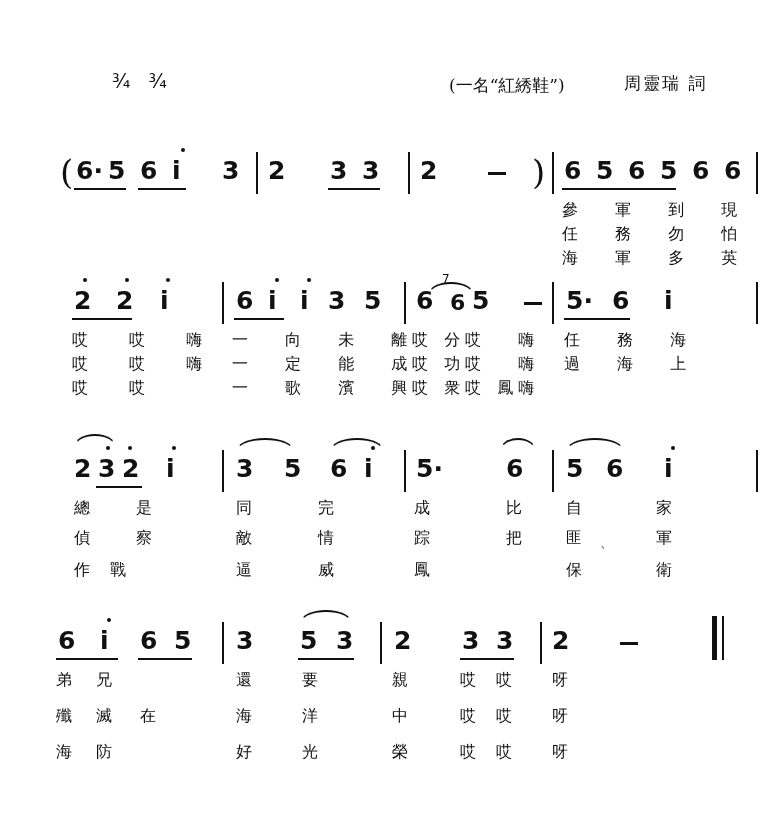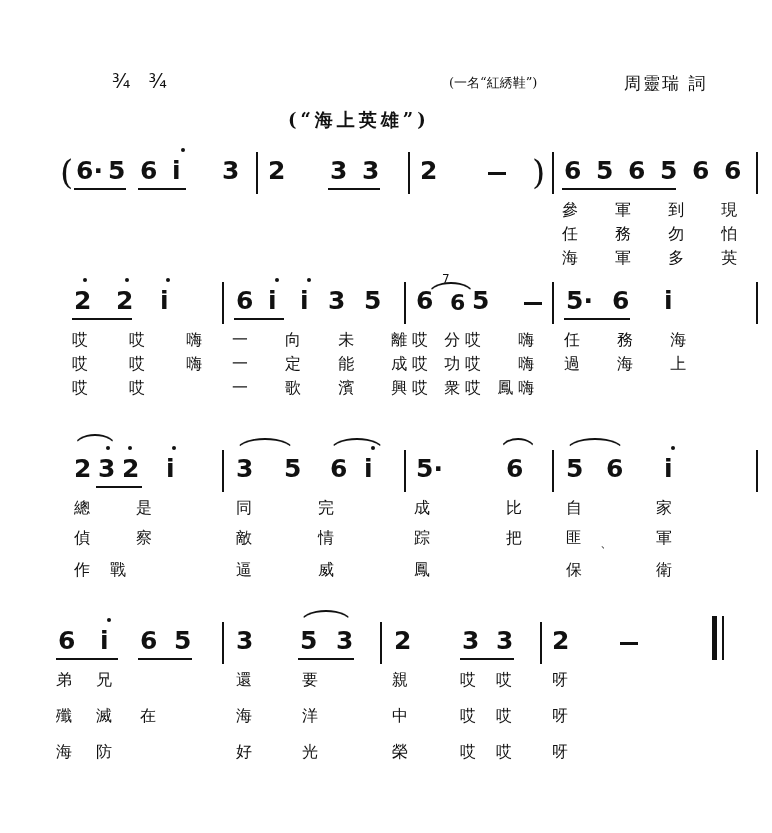--- a/index.html
+++ b/index.html
@@ -37,21 +37,21 @@
     top: 60px;
     font-size: 31px;
     letter-spacing: 14px;
     font-weight: bold;
     font-family: "DejaVu Serif", serif;
   }
   .subtitle-inline {
     position: absolute;
     left: 449px;
     top: 74px;
-    font-size: 13px;
+    font-size: 17px;
     font-family: "DejaVu Serif", serif;
   }
   .lyricist {
     position: absolute;
     left: 624px;
     top: 72px;
     font-size: 17px;
     letter-spacing: 2px;
   }
   .alt-title {
@@ -126,21 +126,20 @@
   }
 </style>
 </head>
 <body>
 
 <div class="sheet">
 
   <div class="meter">¾ ¾</div>
   <div class="subtitle-inline">(一名“紅綉鞋”)</div>
   <div class="lyricist">周靈瑞 詞</div>
-  <div class="alt-title">(“海上英雄”)</div>
 
   <div class="row">
     <div class="paren" style="left:60px; top:152px;">(</div>
 
     <div class="note" style="left:76px; top:158px;">6·</div>
     <div class="note" style="left:108px; top:158px;">5</div>
     <div class="underline" style="left:74px; top:188px; width:52px;"></div>
 
     <div class="note" style="left:140px; top:158px;">6</div>
     <div class="note" style="left:172px; top:158px;">i</div>

